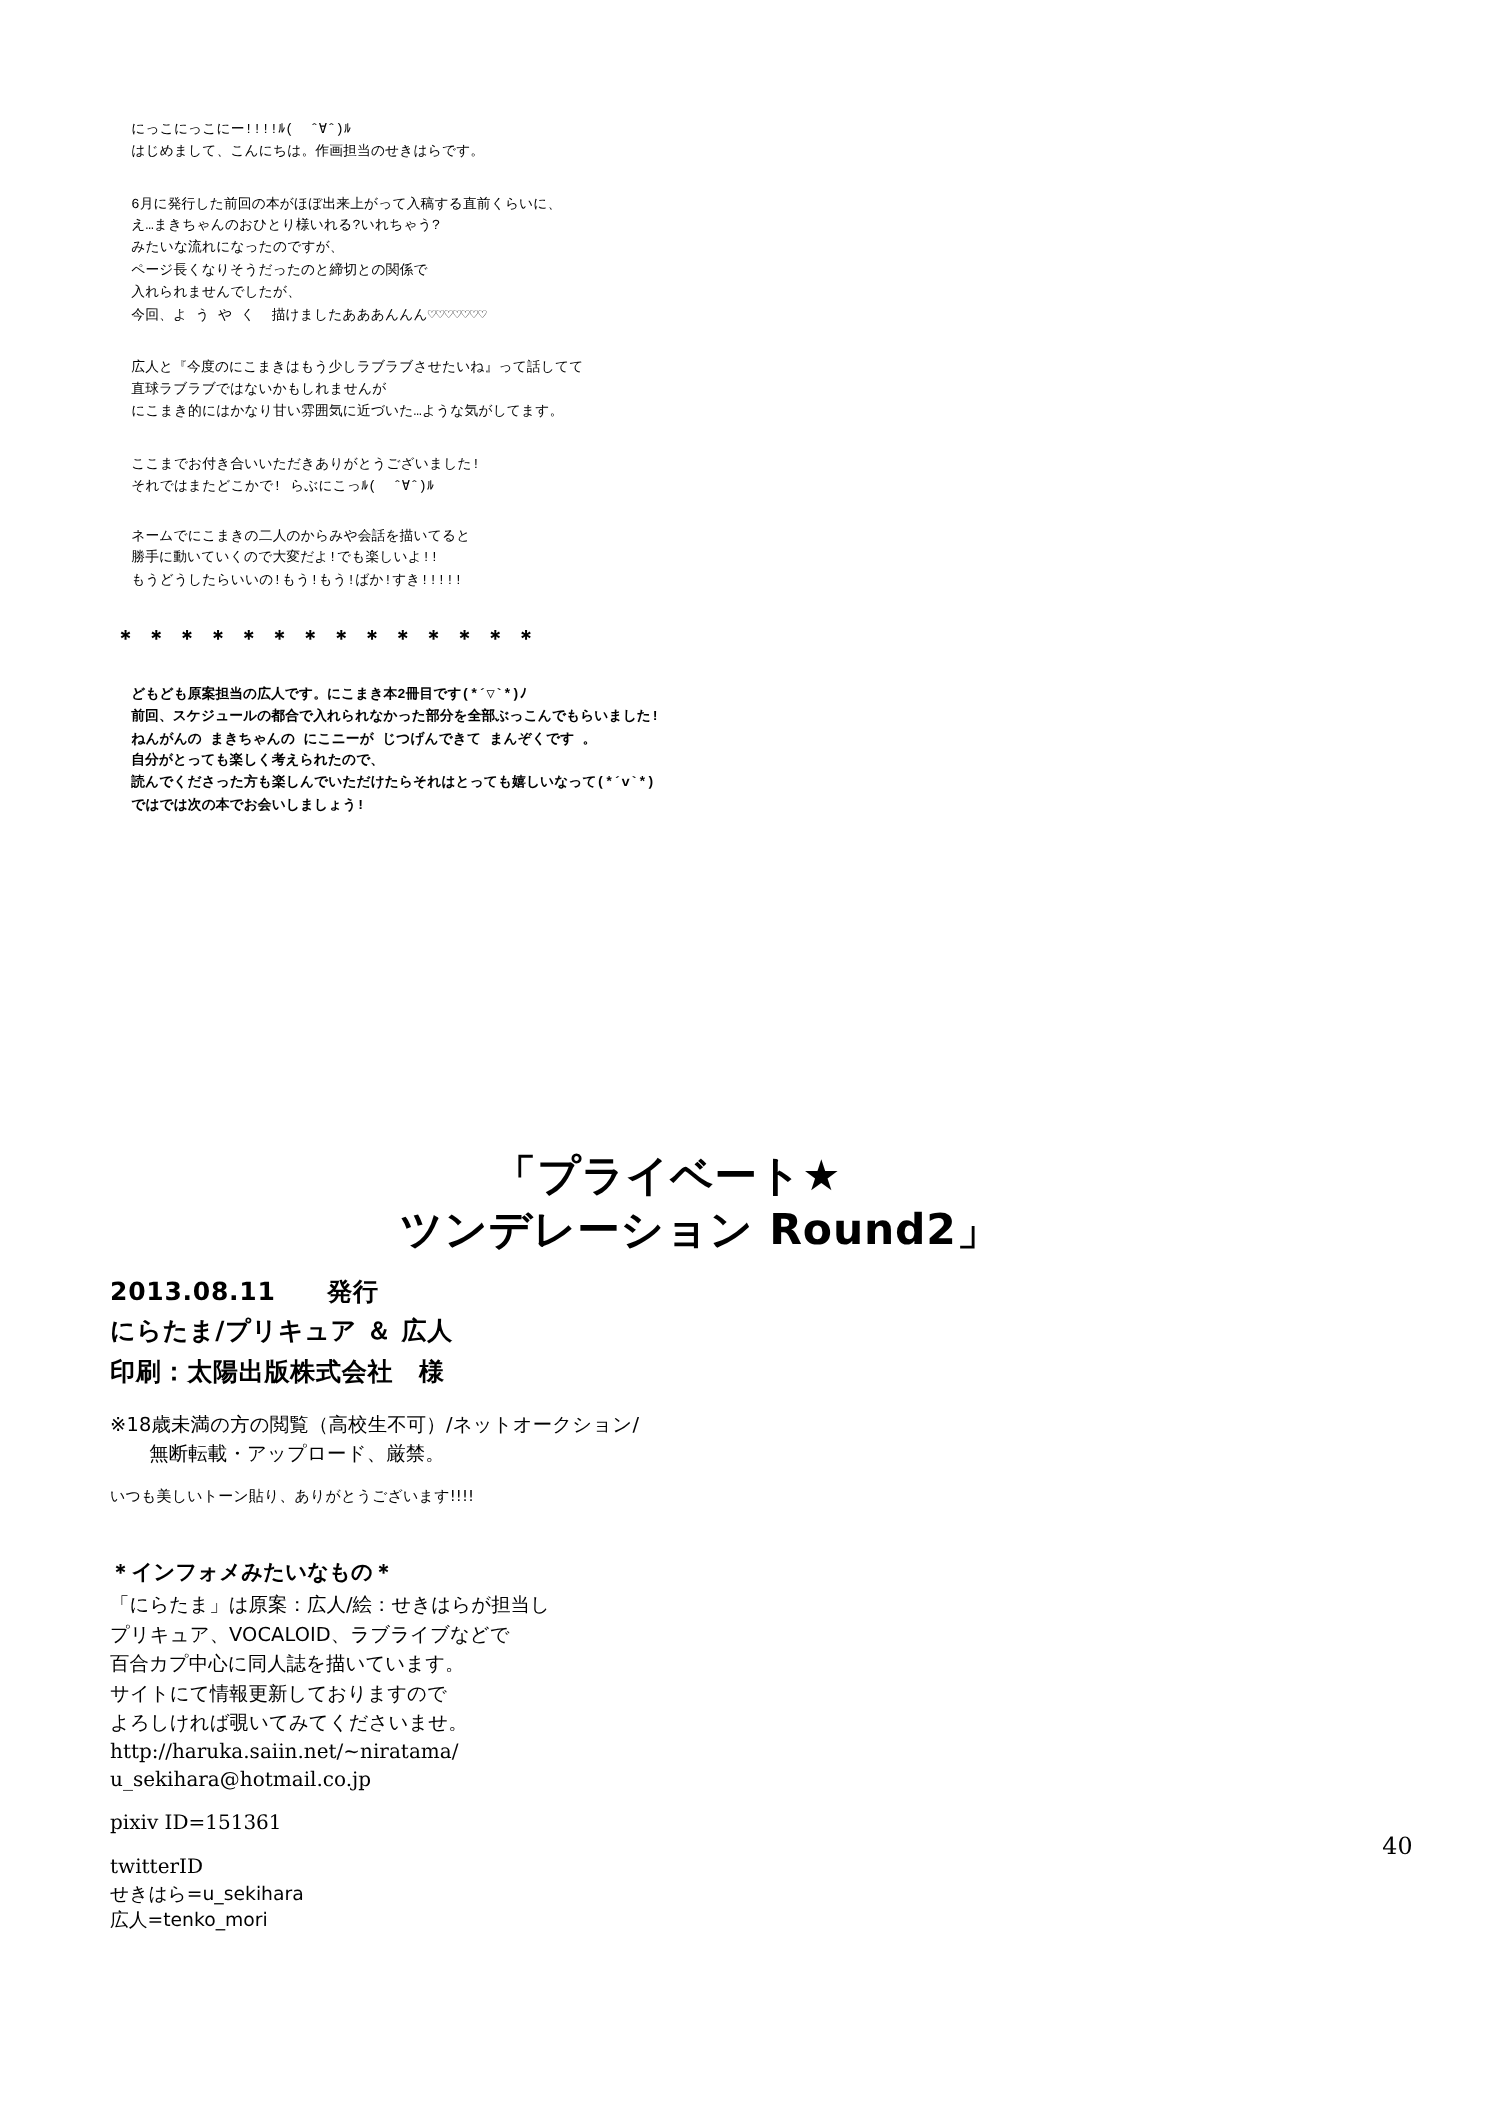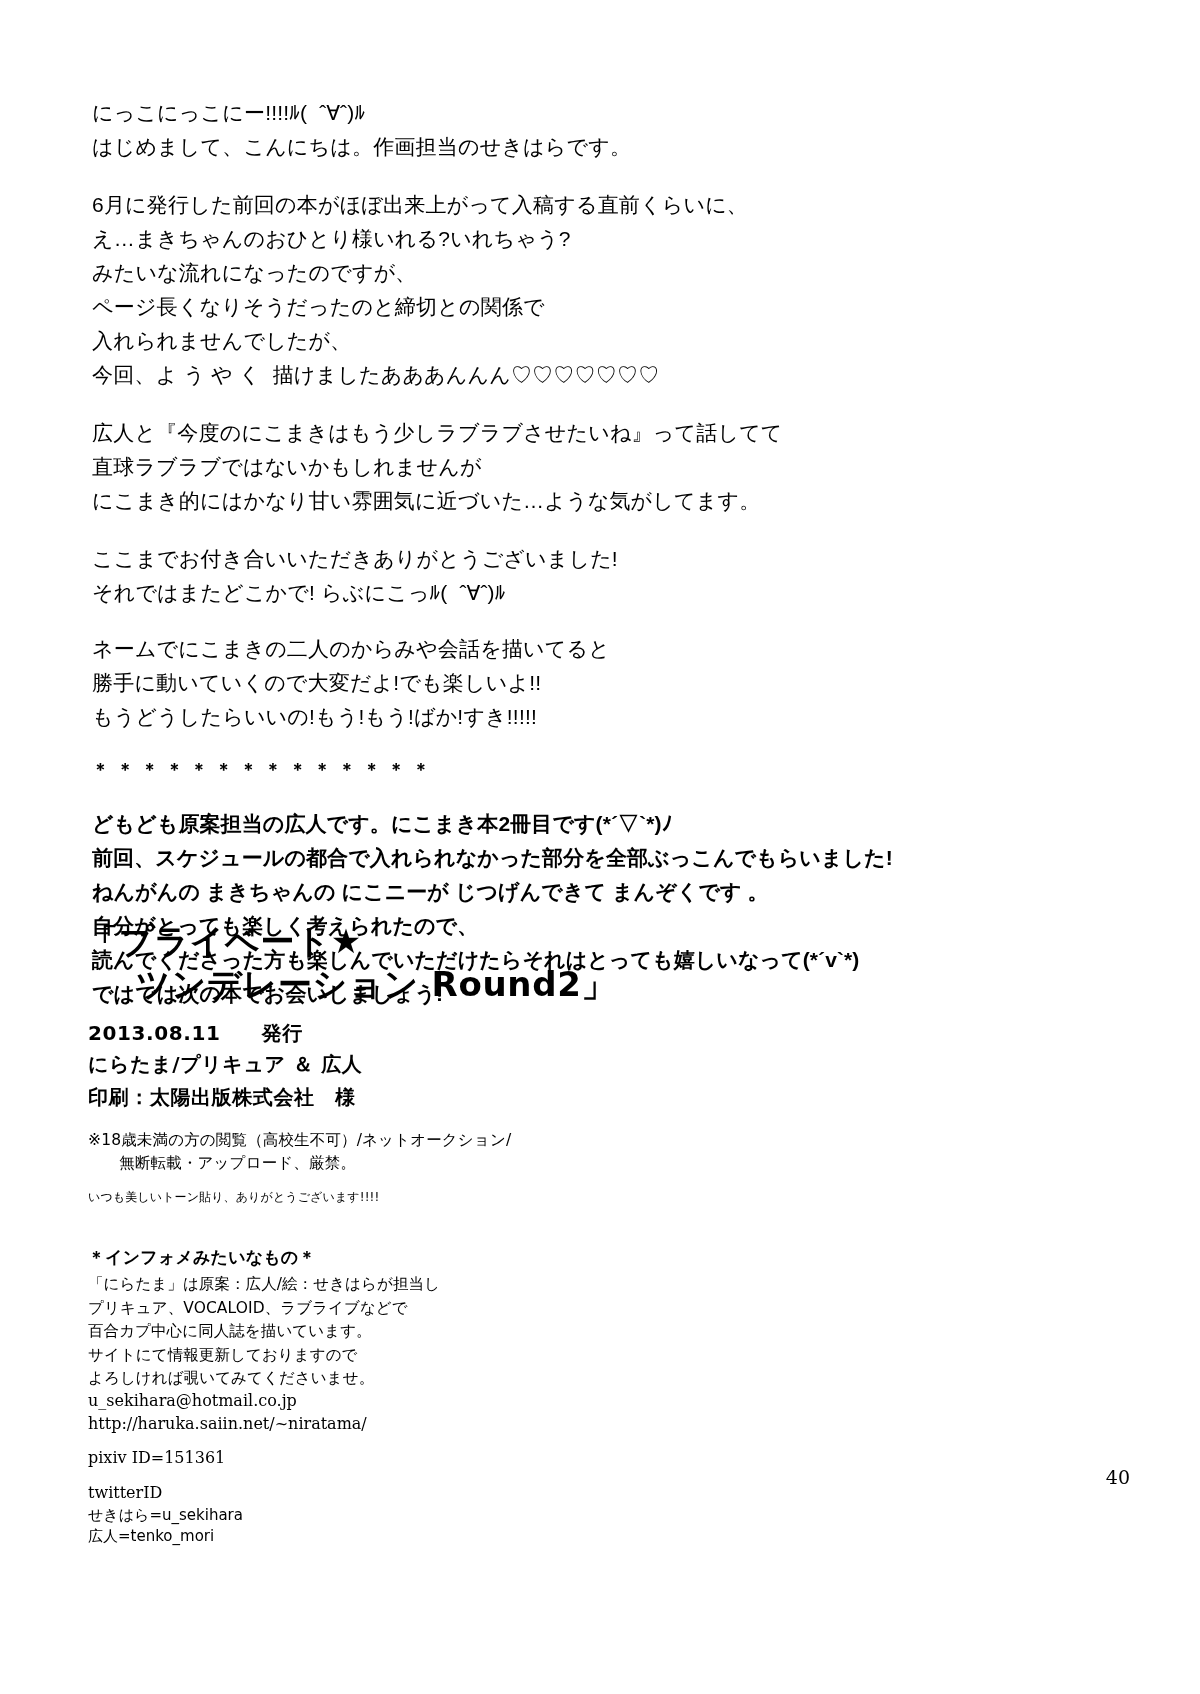--- a/index.html
+++ b/index.html
@@ -21,26 +21,26 @@
   }
 
   
   .afterword {
     position: absolute;
     left: 92px;
     top: 96px;
     width: 880px;
   }
   .para {
-    margin: 0 0 24px 0;
-    font-size: 21px;
+    margin: 0 0 24px 13px;
+    font-size: 11px;
     line-height: 1.62;
     letter-spacing: 0.01em;
     white-space: pre-wrap;
-    font-family: Liberation Sans, sans-serif;
+    font-family: Liberation Mono, monospace;
   }
   .para.tight {
     margin-bottom: 22px;
   }
   .stars {
     margin: 8px 0 26px 0;
     font-size: 17px;
     letter-spacing: 0.45em;
     font-weight: 600;
   }
@@ -48,20 +48,21 @@
     font-weight: 600;
     letter-spacing: 0.005em;
   }
 
   
   .title-block {
     position: absolute;
     left: 84px;
     top: 920px;
     width: 900px;
+    text-align: center;
   }
   .title-line {
     font-weight: 700;
     font-size: 34px;
     line-height: 1.25;
     letter-spacing: 0.02em;
     white-space: pre;
   }
   .title-line.l1 { margin-left: 0; }
   .title-line.l2 { margin-left: 52px; }
@@ -210,22 +211,22 @@
   <div class="info">
     <div class="info-head">＊インフォメみたいなもの＊</div>
     <div class="info-body">「にらたま」は原案：広人/絵：せきはらが担当し
 プリキュア、VOCALOID、ラブライブなどで
 百合カプ中心に同人誌を描いています。
 サイトにて情報更新しておりますので
 よろしければ覗いてみてくださいませ。</div>
   </div>
 
   <div class="contacts">
+    <div class="contact-line">http://haruka.saiin.net/~niratama/</div>
     <div class="contact-line">u_sekihara@hotmail.co.jp</div>
-    <div class="contact-line">http://haruka.saiin.net/~niratama/</div>
     <div class="contact-line gap">pixiv ID=151361</div>
     <div class="contact-line gap">twitterID</div>
     <div class="contact-line jp">せきはら=u_sekihara</div>
     <div class="contact-line jp">広人=tenko_mori</div>
   </div>
 
   <div class="page-number">40</div>
 
 </div>
 

